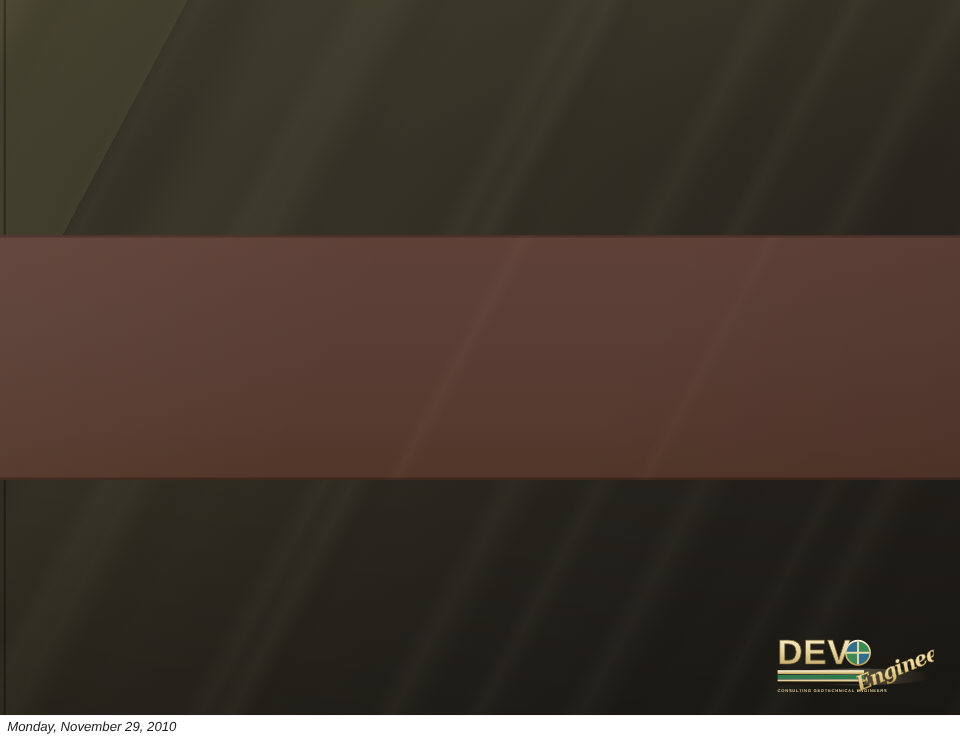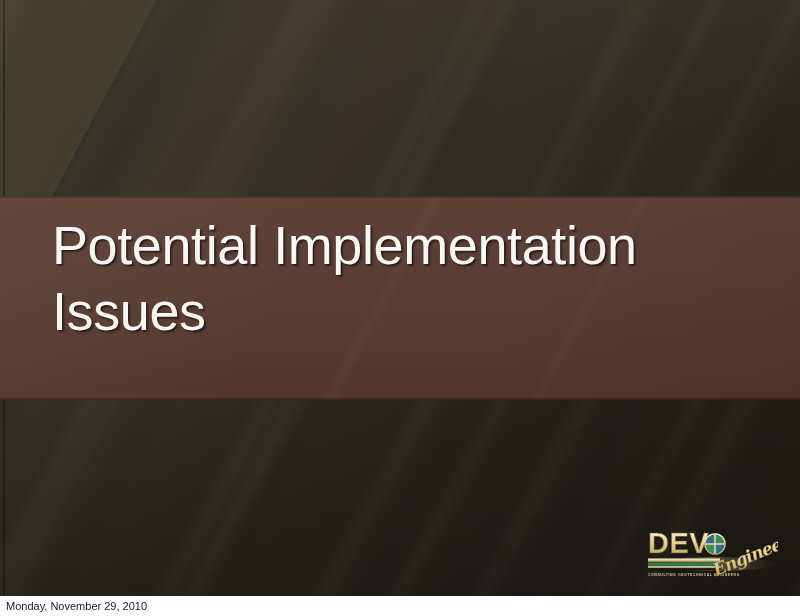--- a/index.html
+++ b/index.html
@@ -176,20 +176,21 @@
   #logo svg { display: block; }
 
   
   #footer {
     position: absolute;
     left: 0;
     top: 596px;
     width: 800px;
     height: 20px;
     background: #ffffff;
+    font-style: italic;
   }
   #footer-date {
     position: absolute;
     left: 6px;
     top: 3px;
     font-family: "Liberation Sans", sans-serif;
     font-size: 11px;
     line-height: 14px;
     color: #1b1b1b;
     white-space: nowrap;
@@ -205,22 +206,20 @@
     <div id="slide-bg-base"></div>
     <div id="slide-bg-vert"></div>
     <div id="slide-bg-streaks"></div>
     <div id="slide-bg-streaks2"></div>
     <div id="slide-left-edge"></div>
 
     <div id="title-band">
       <div id="title-band-sheen"></div>
     </div>
 
-    <div id="title">Potential Implementation
-Issues</div>
 
     <div id="logo">
       <svg width="134" height="66" viewBox="0 0 134 66" xmlns="http://www.w3.org/2000/svg">
         <defs>
           <linearGradient id="goldGrad" x1="0" y1="0" x2="0" y2="1">
             <stop offset="0%" stop-color="#fdf4d6"></stop>
             <stop offset="45%" stop-color="#e8d6a2"></stop>
             <stop offset="100%" stop-color="#b79a58"></stop>
           </linearGradient>
           <linearGradient id="scriptGrad" x1="0" y1="1" x2="1" y2="0">

